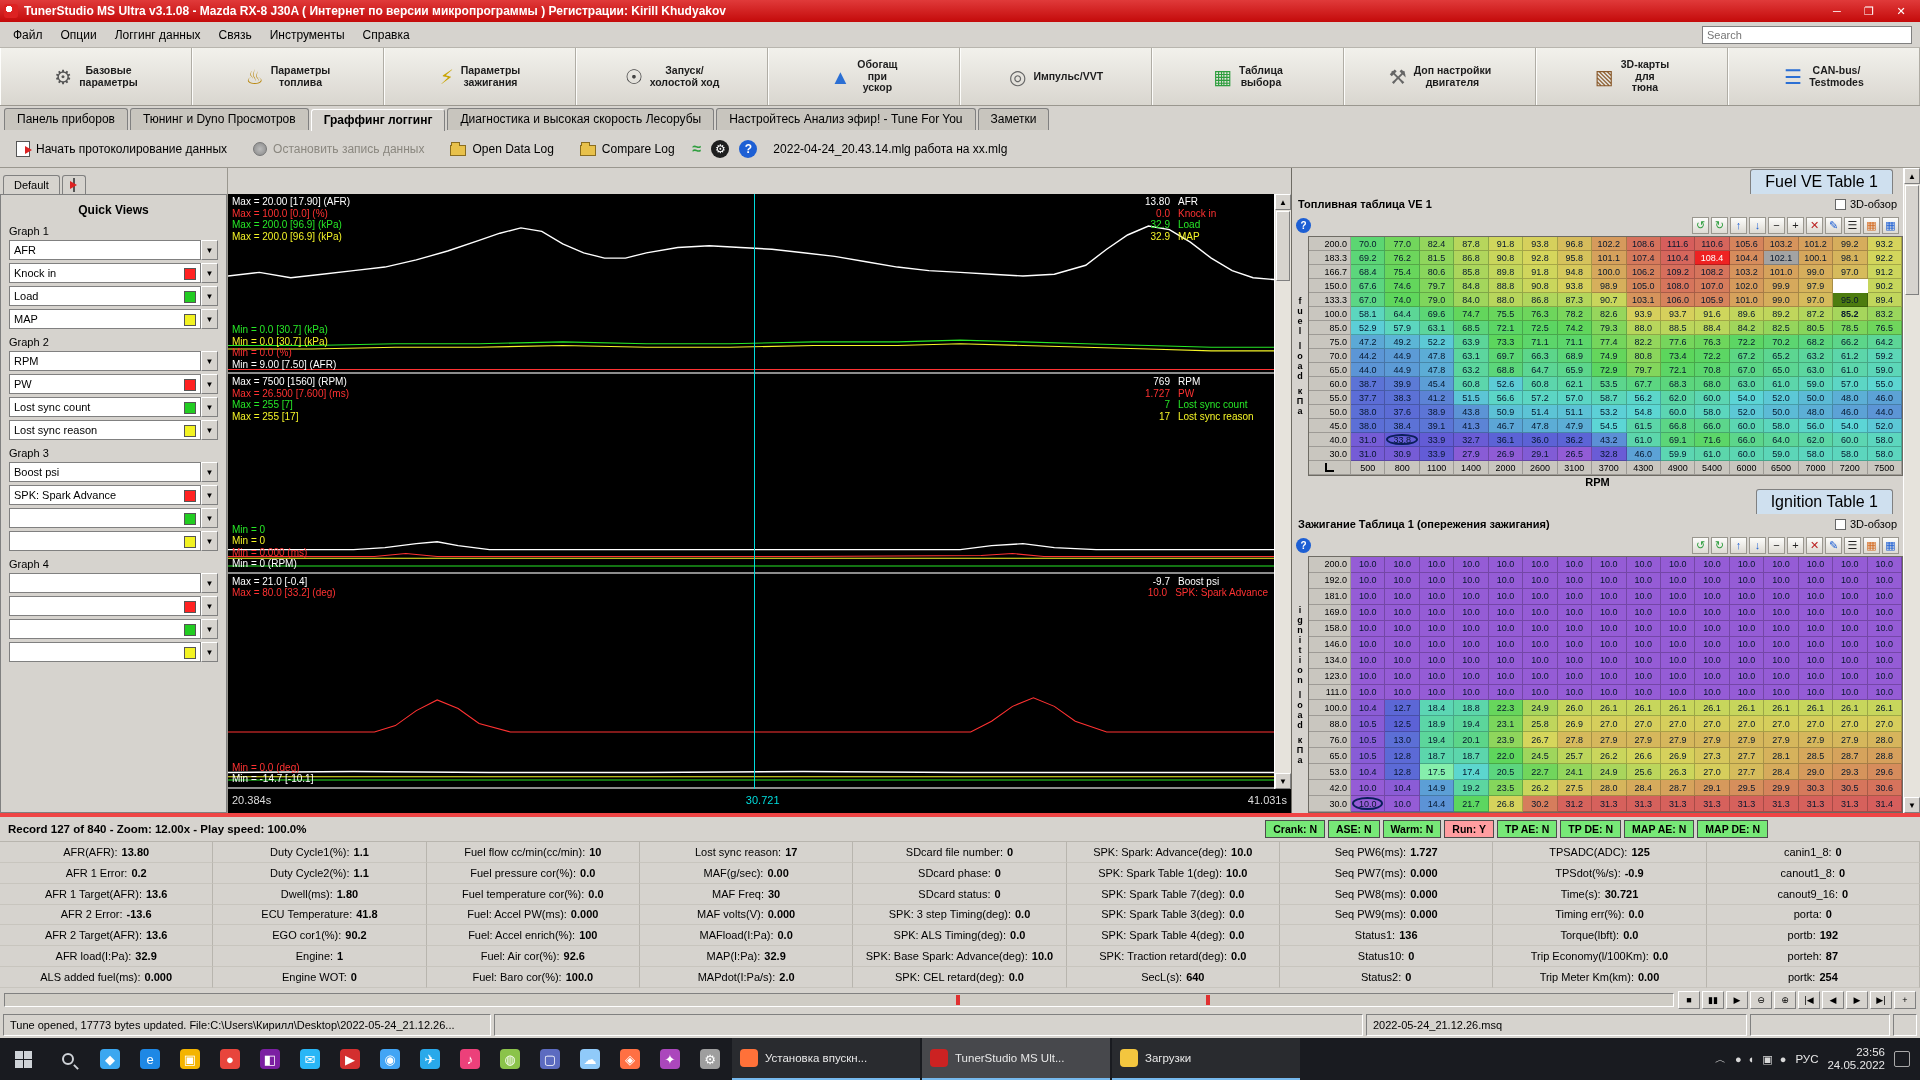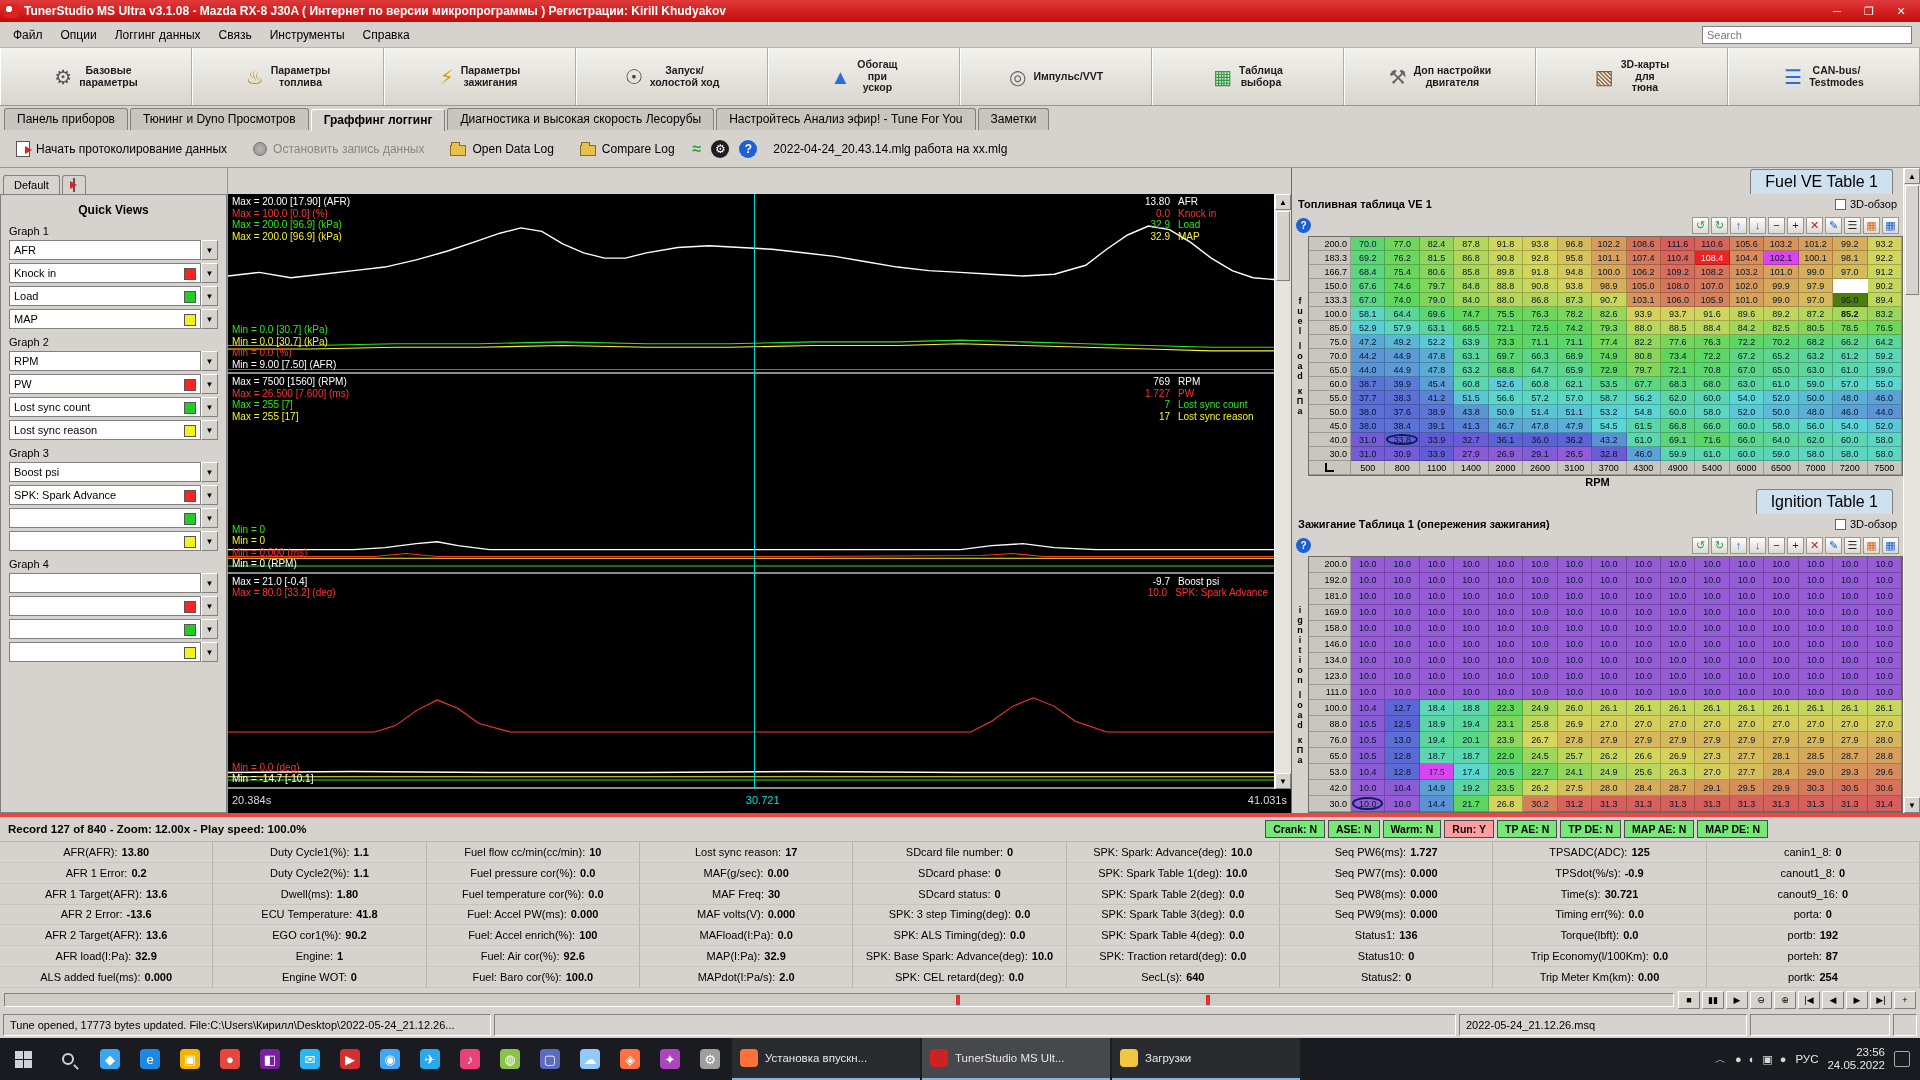--- a/index.html
+++ b/index.html
@@ -507,21 +507,21 @@
           <div class="hcell" style="background: rgb(143, 214, 92);">81.5</div>
           <div class="hcell" style="background: rgb(176, 214, 92);">86.8</div>
           <div class="hcell" style="background: rgb(202, 214, 92);">90.8</div>
           <div class="hcell" style="background: rgb(214, 214, 92);">92.8</div>
           <div class="hcell" style="background: rgb(214, 195, 92);">95.8</div>
           <div class="hcell" style="background: rgb(214, 161, 92);">101.1</div>
           <div class="hcell" style="background: rgb(214, 121, 92);">107.4</div>
           <div class="hcell" style="background: rgb(214, 102, 92);">110.4</div>
           <div class="hcell hot" style="background: rgb(214, 115, 92);">108.4</div>
           <div class="hcell" style="background: rgb(214, 140, 92);">104.4</div>
-          <div class="hcell" style="background: #d946ef;">102.1</div>
+          <div class="hcell" style="background: #a3a3a3;">102.1</div>
           <div class="hcell" style="background: rgb(214, 167, 92);">100.1</div>
           <div class="hcell" style="background: rgb(214, 180, 92);">98.1</div>
           <div class="hcell" style="background: rgb(211, 214, 92);">92.2</div>
           <div class="hcell hhead">166.7</div>
           <div class="hcell" style="background: rgb(92, 214, 124);">68.4</div>
           <div class="hcell" style="background: rgb(104, 214, 92);">75.4</div>
           <div class="hcell" style="background: rgb(137, 214, 92);">80.6</div>
           <div class="hcell" style="background: rgb(170, 214, 92);">85.8</div>
           <div class="hcell" style="background: rgb(195, 214, 92);">89.8</div>
           <div class="hcell" style="background: rgb(208, 214, 92);">91.8</div>
@@ -1042,21 +1042,21 @@
           <div class="hcell" style="background: rgb(214, 209, 92);">26.9</div>
           <div class="hcell" style="background: rgb(214, 199, 92);">27.3</div>
           <div class="hcell" style="background: rgb(214, 188, 92);">27.7</div>
           <div class="hcell" style="background: rgb(214, 178, 92);">28.1</div>
           <div class="hcell" style="background: rgb(214, 168, 92);">28.5</div>
           <div class="hcell" style="background: rgb(214, 163, 92);">28.7</div>
           <div class="hcell" style="background: rgb(214, 160, 92);">28.8</div>
           <div class="hcell hhead">53.0</div>
           <div class="hcell" style="background: rgb(139, 92, 214);">10.4</div>
           <div class="hcell" style="background: rgb(92, 106, 214);">12.8</div>
-          <div class="hcell" style="background: #d946ef; font-family: Liberation Serif, serif;">17.5</div>
+          <div class="hcell" style="background: #86efac;">17.5</div>
           <div class="hcell" style="background: rgb(92, 214, 206);">17.4</div>
           <div class="hcell" style="background: rgb(92, 214, 127);">20.5</div>
           <div class="hcell" style="background: rgb(113, 214, 92);">22.7</div>
           <div class="hcell" style="background: rgb(148, 214, 92);">24.1</div>
           <div class="hcell" style="background: rgb(169, 214, 92);">24.9</div>
           <div class="hcell" style="background: rgb(187, 214, 92);">25.6</div>
           <div class="hcell" style="background: rgb(204, 214, 92);">26.3</div>
           <div class="hcell" style="background: rgb(214, 206, 92);">27.0</div>
           <div class="hcell" style="background: rgb(214, 188, 92);">27.7</div>
           <div class="hcell" style="background: rgb(214, 171, 92);">28.4</div>
@@ -1267,21 +1267,21 @@
       </div>
       <div class="bp-cell">
         <span class="l">SPK: Spark: Advance(deg):</span>
         <span class="v">10.0</span>
       </div>
       <div class="bp-cell">
         <span class="l">SPK: Spark Table 1(deg):</span>
         <span class="v">10.0</span>
       </div>
       <div class="bp-cell">
-        <span class="l">SPK: Spark Table 2(deg):</span>
+        <span class="l">SPK: Spark Table 7(deg):</span>
         <span class="v">0.0</span>
       </div>
       <div class="bp-cell">
         <span class="l">SPK: Spark Table 3(deg):</span>
         <span class="v">0.0</span>
       </div>
       <div class="bp-cell">
         <span class="l">SPK: Spark Table 4(deg):</span>
         <span class="v">0.0</span>
       </div>
@@ -1395,21 +1395,21 @@
       <div class="pb-btn">◀</div>
       <div class="pb-btn">▶</div>
       <div class="pb-btn">▶|</div>
       <div class="pb-btn">+</div>
     </div>
 </div>
 
 <div class="statusbar">
   <div class="sb-cell" style="width:488px">Tune opened, 17773 bytes updated. File:C:\Users\Кирилл\Desktop\2022-05-24_21.12.26...</div>
   <div class="sb-cell" style="flex:1"></div>
-  <div class="sb-cell" style="width:288px">2022-05-24_21.12.26.msq</div>
+  <div class="sb-cell" style="width:381px">2022-05-24_21.12.26.msq</div>
   <div class="sb-cell" style="width:140px"></div>
   <div class="sb-cell" style="width:24px"></div>
 </div>
 
 <div class="taskbar">
   <div class="tb-start">
     <div class="win-logo">
         <span></span>
         <span></span>
         <span></span>

